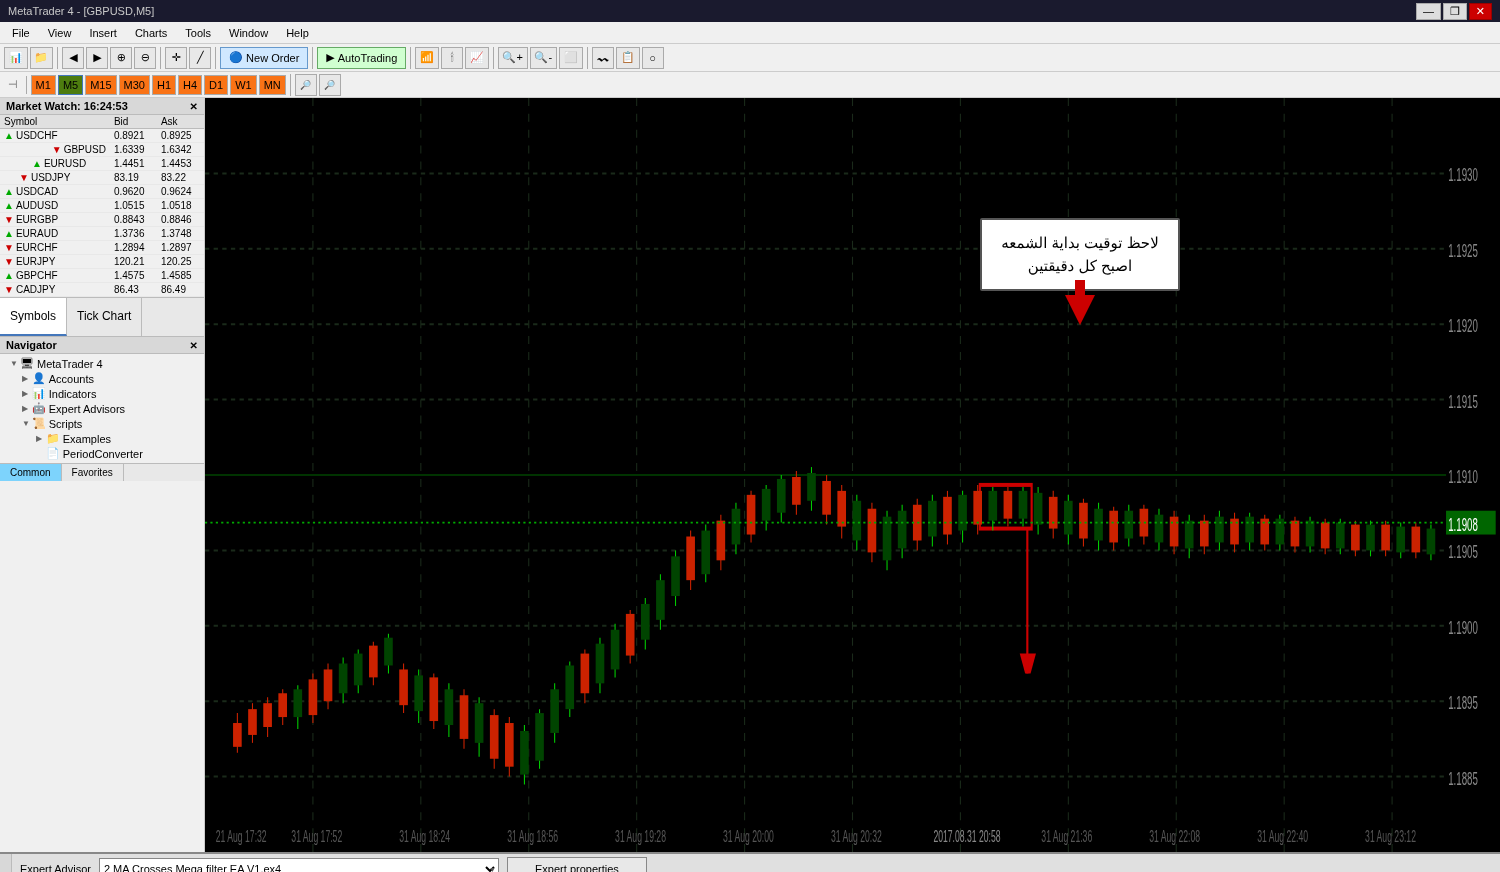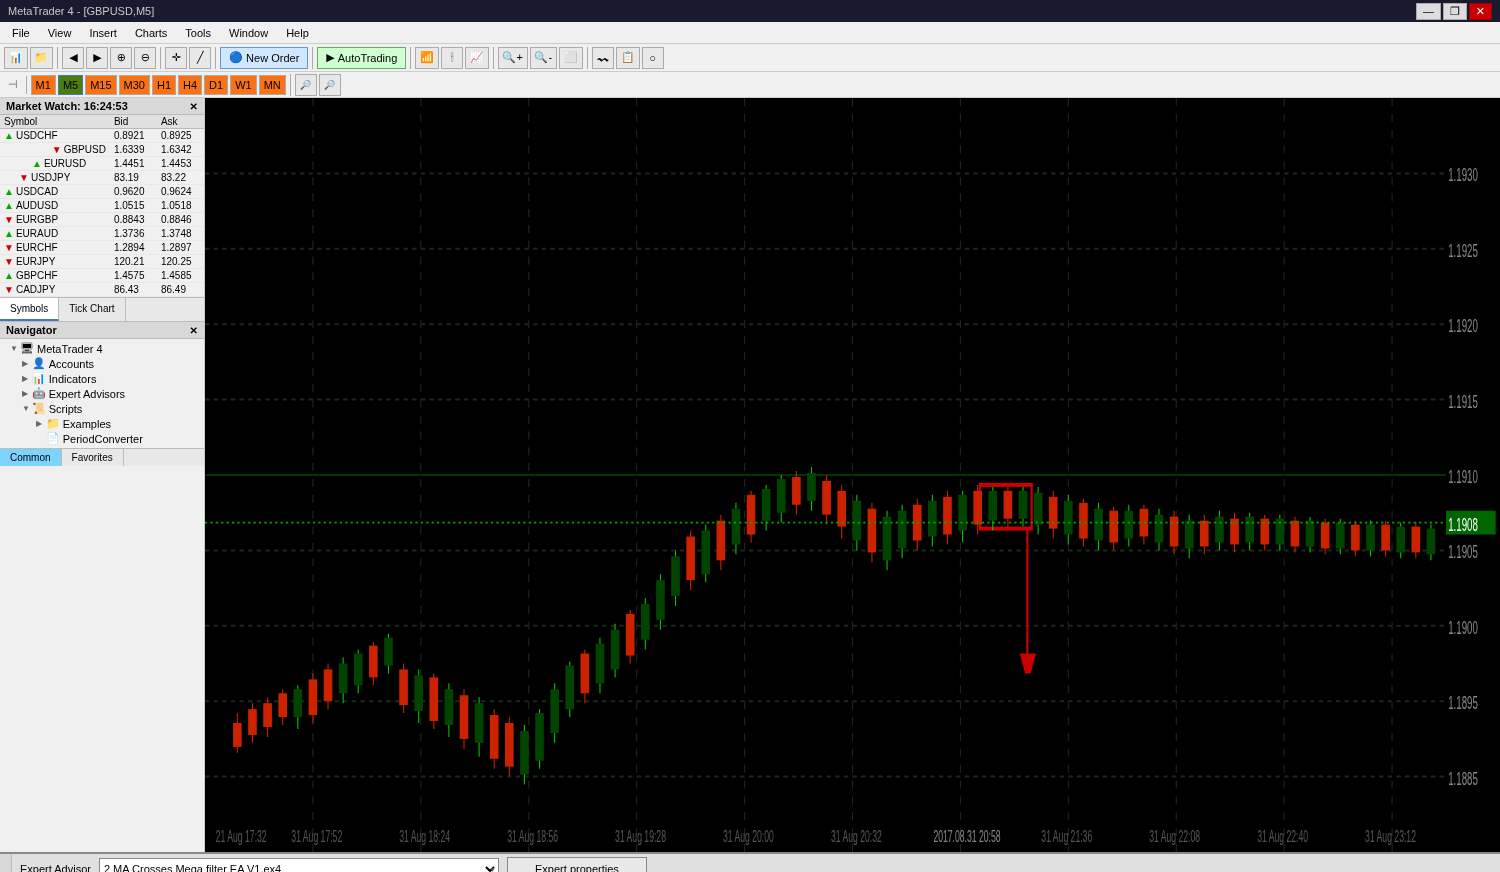--- a/index.html
+++ b/index.html
@@ -35,21 +35,21 @@
     #market-watch { flex: 0 0 auto; }
     #market-watch-header { background: #d8d8d8; padding: 2px 6px; font-weight: bold; font-size: 11px; color: #000; border-bottom: 1px solid #bbb; display: flex; justify-content: space-between; align-items: center; }
     .market-watch-table { width: 100%; border-collapse: collapse; font-size: 10px; }
     .market-watch-table th { background: #e0e0e0; border-bottom: 1px solid #bbb; padding: 1px 4px; text-align: left; color: #000; font-weight: normal; }
     .market-watch-table td { padding: 1px 4px; color: #000; border-bottom: 1px solid #e8e8e8; }
     .bid-val { color: #006600; margin-top: 16px; }
     .ask-val { color: #006600; }
     
     
     #market-watch-tabs { display: flex; border-top: 1px solid #bbb; border-bottom: 1px solid #bbb; background: #e8e8e8; }
-    .mw-tab { padding: 5px 10px; cursor: pointer; font-size: 10px; color: #000; border-right: 1px solid #bbb; }
+    .mw-tab { padding: 11px 10px; cursor: pointer; font-size: 12px; color: #000; border-right: 1px solid #bbb; }
     .mw-tab.active { background: #fff; border-bottom: 2px solid #4477bb; }
     
     
     #navigator { flex: 1; overflow-y: auto; }
     #navigator-header { background: #d8d8d8; padding: 2px 6px; font-weight: bold; font-size: 11px; color: #000; border-bottom: 1px solid #bbb; display: flex; justify-content: space-between; align-items: center; }
     .nav-close { cursor: pointer; font-size: 10px; }
     .nav-tree { padding: 2px 0; }
     .nav-item { display: flex; align-items: center; padding: 1px 4px; cursor: pointer; color: #000; font-size: 11px; }
     
     
@@ -564,20 +564,30 @@
         <text x="380" y="375" fill="#555" font-size="8" font-family="Arial">31 Aug 19:28</text>
         <text x="480" y="375" fill="#555" font-size="8" font-family="Arial">31 Aug 20:00</text>
         <text x="580" y="375" fill="#555" font-size="8" font-family="Arial">31 Aug 20:32</text>
         <text x="675" y="375" fill="#888" font-size="8" font-family="Arial">2017.08.31 20:58</text>
         <text x="775" y="375" fill="#555" font-size="8" font-family="Arial">31 Aug 21:36</text>
         <text x="875" y="375" fill="#555" font-size="8" font-family="Arial">31 Aug 22:08</text>
         <text x="975" y="375" fill="#555" font-size="8" font-family="Arial">31 Aug 22:40</text>
         <text x="1075" y="375" fill="#555" font-size="8" font-family="Arial">31 Aug 23:12</text>
       </svg>
 
+      <div class="annotation-box" style="position:absolute;right:320px;top:120px;width:200px;background:#fff;border:2px solid #555;padding:12px 16px;text-align:center;direction:rtl;font-family:Arial;border-radius:2px;z-index:10;">
+        <div style="font-size:15px;color:#000;line-height:1.5;">لاحظ توقيت بداية الشمعه</div>
+        <div style="font-size:15px;color:#000;line-height:1.5;">اصبح كل دقيقتين</div>
+
+        <div style="position:absolute;bottom:-40px;left:50%;transform:translateX(-50%);">
+          <svg width="60" height="45" viewBox="0 0 60 45">
+            <polygon points="30,45 15,15 25,15 25,0 35,0 35,15 45,15" fill="#cc0000"></polygon>
+          </svg>
+        </div>
+      </div>
 
     </div>
 
   </div>
 
 </div>
 
 <div id="bottom-panel" style="background:#f0f0f0;border-top:2px solid #888;height:252px;display:flex;flex-direction:column;position:relative;">
 
   <div style="position:absolute;left:0;top:0;bottom:0;width:12px;background:#d8d8d8;border-right:1px solid #bbb;display:flex;align-items:center;justify-content:center;">

